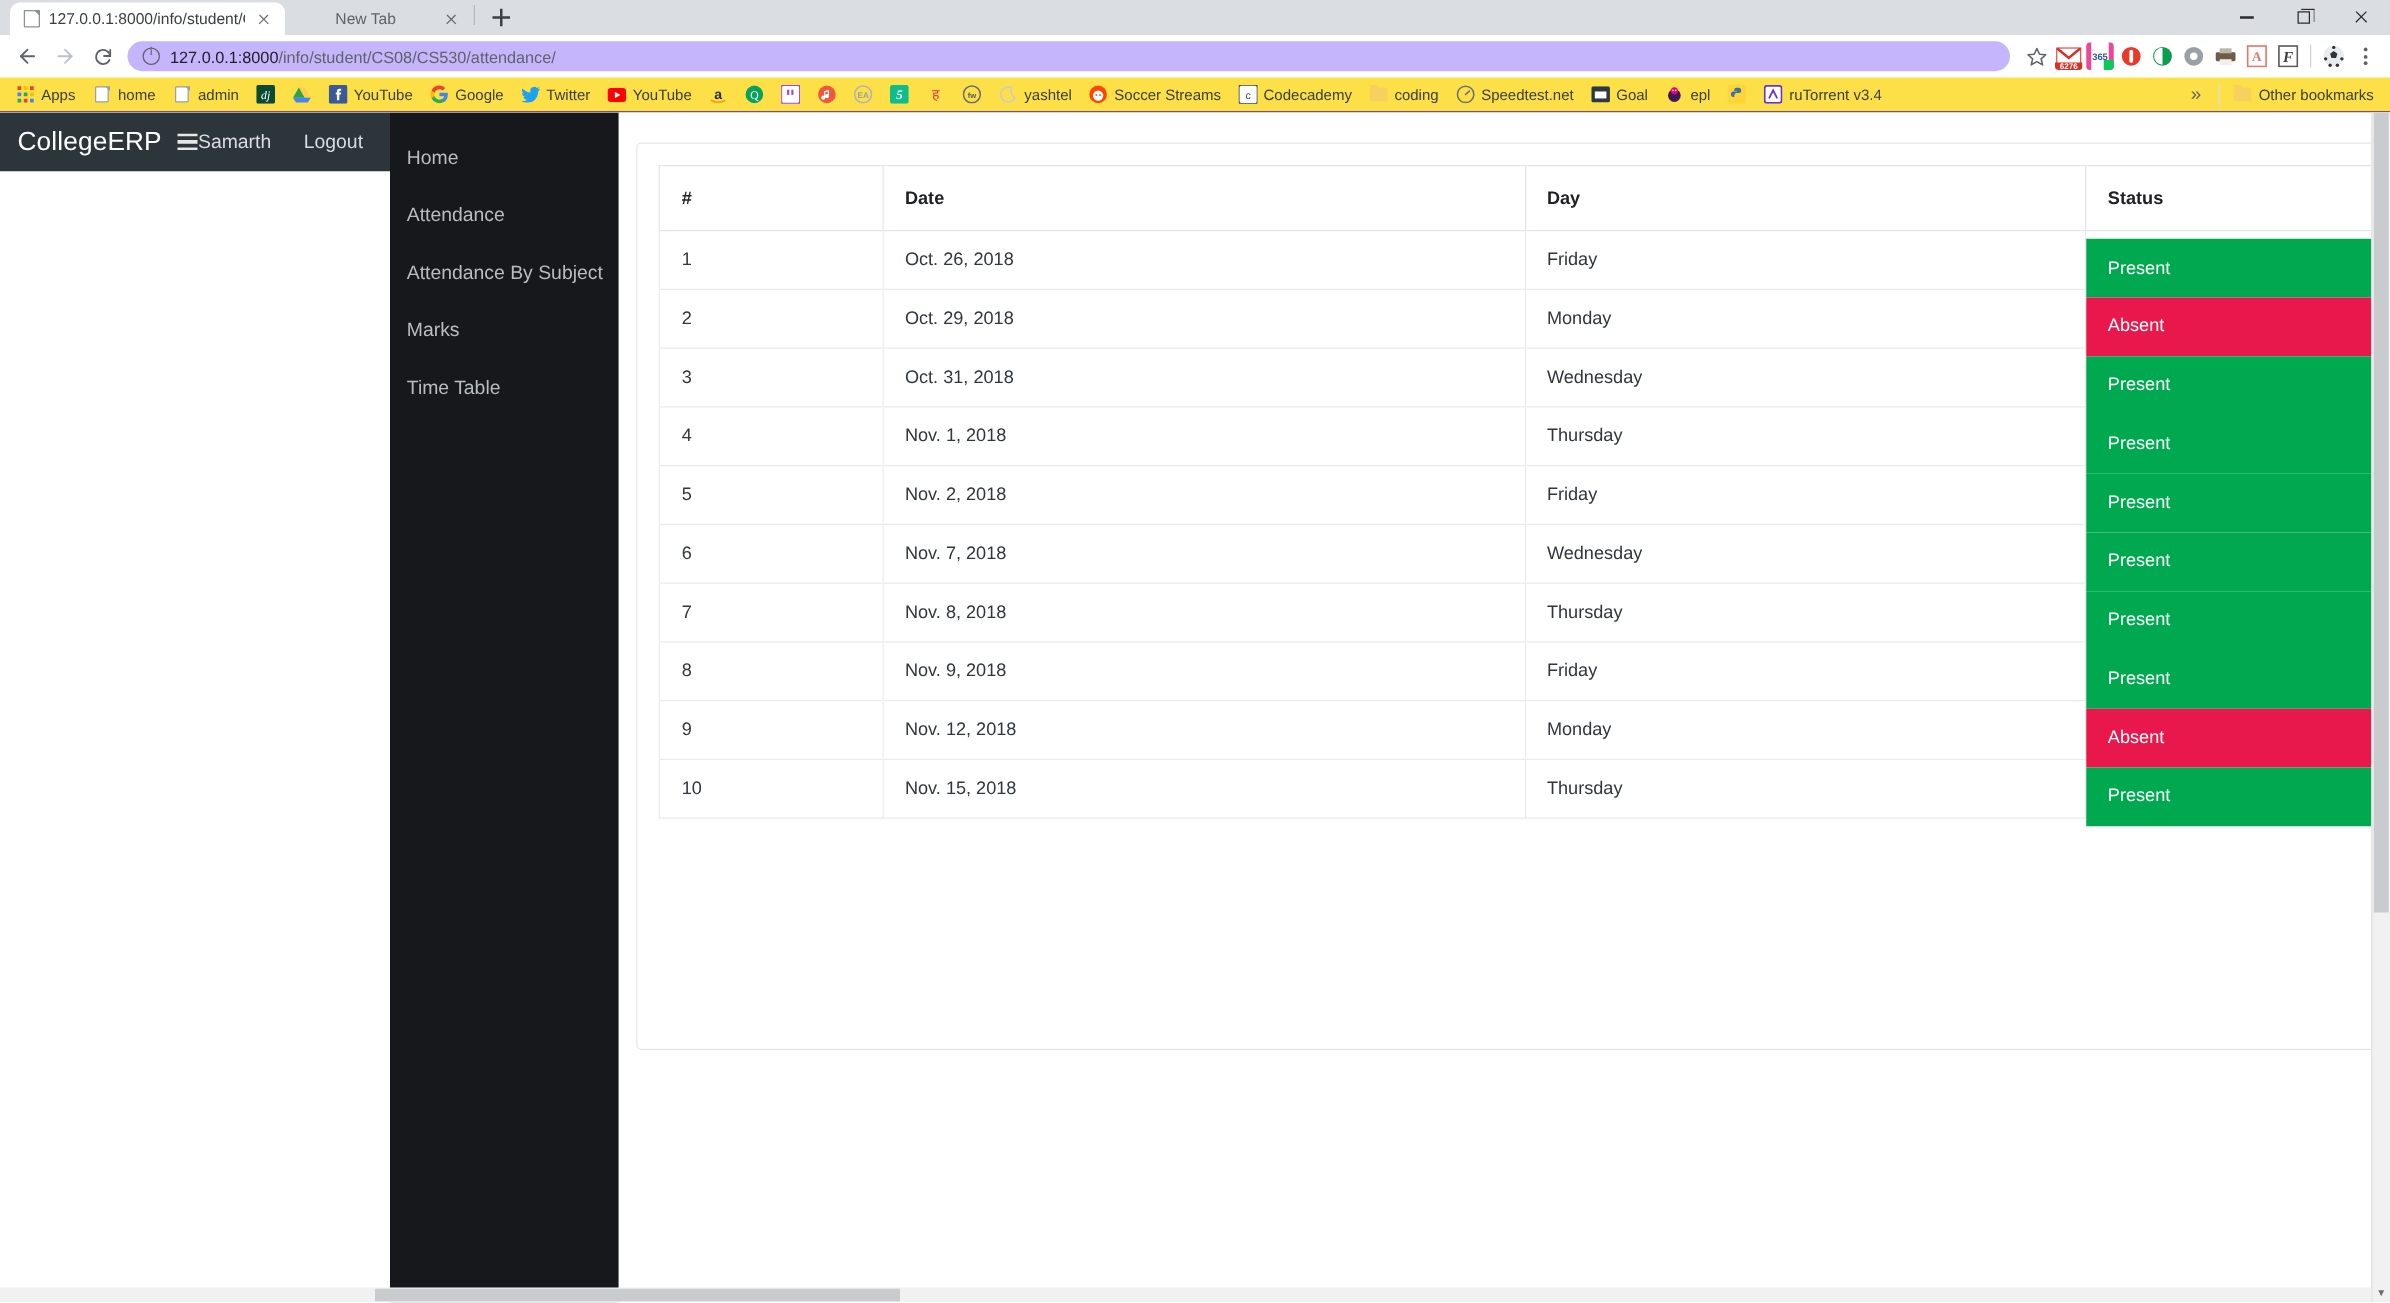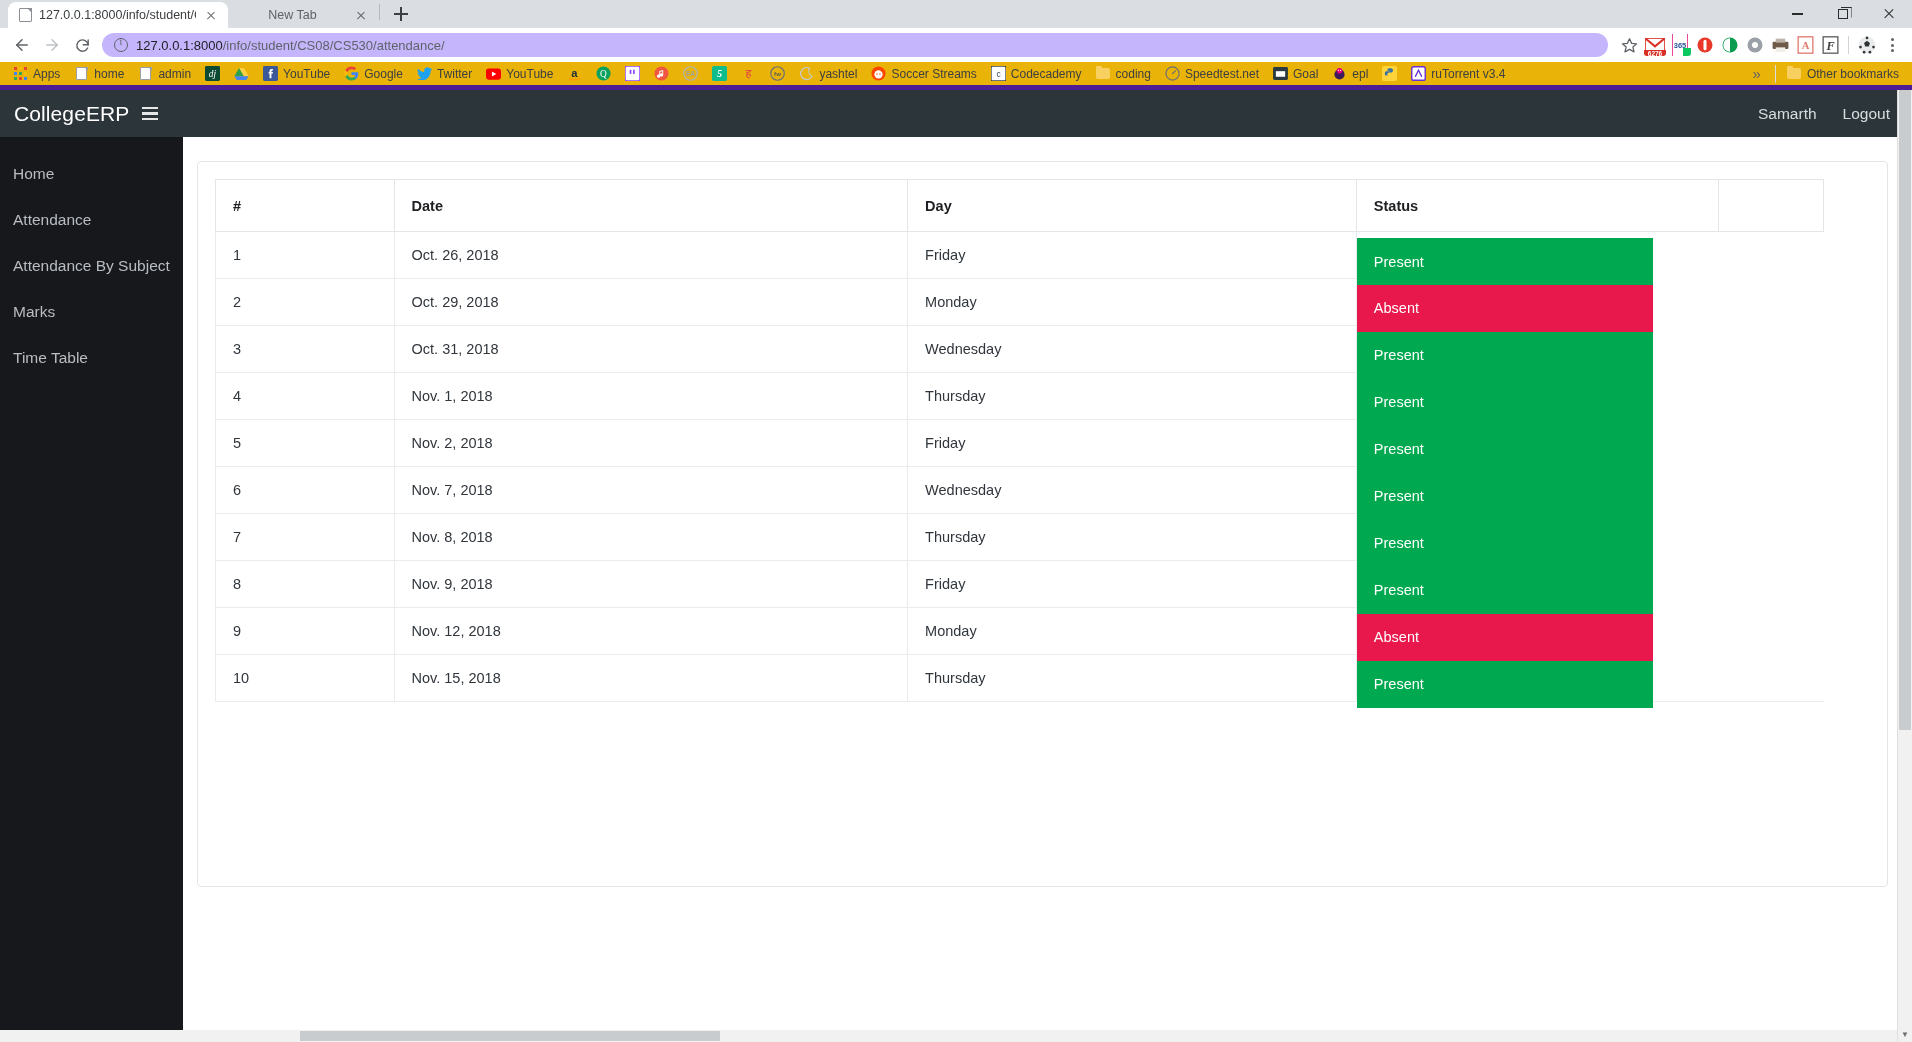--- a/index.html
+++ b/index.html
@@ -111,21 +111,21 @@
   .ext {
     width: 22px; height: 22px; border-radius: 3px; flex: 0 0 22px;
     display: flex; align-items: center; justify-content: center;
     font-size: 8px; font-weight: bold; color: #fff; overflow: hidden; position: relative;
   }
   .ext-sep { width: 1px; height: 18px; background: #d2d3d4; margin: 0 4px; }
   .kebab { width: 24px; height: 24px; display:flex; flex-direction: column; align-items:center; justify-content:center; gap:2.5px; flex:0 0 24px; }
   .kebab i { width: 3px; height: 3px; border-radius: 50%; background: #5f6368; display:block; }
 
   .bookmarks {
-    height: 28px; background: #eab308; border-bottom: 5px solid #4c1d95;
+    height: 28px; background: #fde047; border-bottom: 1px solid #4c1d95;
     display: flex; align-items: center; padding: 0 6px; gap: 0px; flex: 0 0 28px;
     overflow: hidden; position: relative;
   }
   .bm {
     display: flex; align-items: center; gap: 5px; padding: 0 7px; height: 22px;
     font-size: 12px; color: #3c4043; white-space: nowrap; border-radius: 3px; flex: 0 0 auto;
   }
   .bm-ico { width: 15px; height: 26px; flex: 0 0 15px; display:flex; align-items:center; justify-content:center; position: relative; }
   .bm-doc {
     width: 11px; height: 13px; border: 1.3px solid #9aa0a6; border-radius: 1px; background:#fff; position: relative;
@@ -133,21 +133,21 @@
   .bm-doc::after { content:""; position:absolute; top:-1.3px; right:-1.3px; border-left:4px solid transparent; border-top:4px solid #9aa0a6; }
   .bm-folder { width: 14px; height: 11px; background: #f7d060; border-radius: 1px 2px 2px 2px; position: relative; }
   .bm-folder::before { content:""; position:absolute; top:-2.5px; left:0; width:6px; height:3px; background:#f7d060; border-radius:1px 1px 0 0; }
   .apps-grid { display:grid; grid-template-columns: repeat(3,3px); grid-template-rows: repeat(3,3px); gap:2px; }
   .apps-grid i { width:3px; height:3px; display:block; }
   .bm-overflow { margin-left: auto; display:flex; align-items:center; gap: 0; flex: 0 0 auto; }
   .chev { font-size: 15px; color: #5f6368; padding: 0 10px; }
   .bm-vsep { width:1px; height:18px; background:#dadce0; margin:0 4px; }
 
   
-  .viewport { flex: 1 1 auto; position: relative; background: #fff; overflow: hidden; display: flex; flex-direction: column; }
+  .viewport { flex: 1 1 auto; position: relative; background: #fff; overflow: hidden; display: flex; flex-direction: row; }
 
   .topnav {
     height: 47px; background: #2c3539; display: flex; align-items: center;
     padding: 0 22px 0 14px; flex: 0 0 47px; color: #ffffff;
   }
   .brand { font-size: 21px; color: #ffffff; letter-spacing: .1px; }
   .hamburger { margin-left: 13px; display: inline-flex; flex-direction: column; gap: 3px; }
   .hamburger i { display:block; width: 16px; height: 2.2px; background: #e6e6e6; }
   .topnav-right { margin-left: auto; display: flex; align-items: center; gap: 26px; }
   .topnav-link { font-size: 15.5px; color: #d9dde0; }
@@ -296,21 +296,21 @@
 
     <div class="ext-icons">
       <div class="ext" style="background:#fff;position:relative;">
         <svg width="20" height="15" viewBox="0 0 24 18">
             <rect x="0" y="0" width="24" height="18" fill="#fff" stroke="#d93025" stroke-width="2"></rect>
             <path d="M1 1 L12 10 L23 1" stroke="#d93025" stroke-width="2.4" fill="none"></path>
           </svg>
         <span style="position:absolute;bottom:-1px;left:0;right:0;background:#d93025;color:#fff;font-size:6.5px;text-align:center;line-height:7px;">6276</span>
       </div>
       <div class="ext" style="background:#fff;position:relative;">
-        <span style="color:#2b579a;font-size:7.5px;border:1px solid #ec4899;padding:16px 1px;">365</span>
+        <span style="color:#2b579a;font-size:7.5px;border:5px solid #ec4899;padding:16px 1px;">365</span>
         <span style="position:absolute;right:-2px;bottom:0px;width:10px;height:8px;background:#0aca5f;"></span>
       </div>
       <div class="ext">
           <svg width="18" height="18" viewBox="0 0 24 24">
             <circle cx="12" cy="12" r="10" fill="#e8392a"></circle>
             <rect x="10" y="5" width="4" height="14" rx="2" fill="#fff"></rect>
           </svg>
         </div>
       <div class="ext">
           <svg width="18" height="18" viewBox="0 0 24 24">

